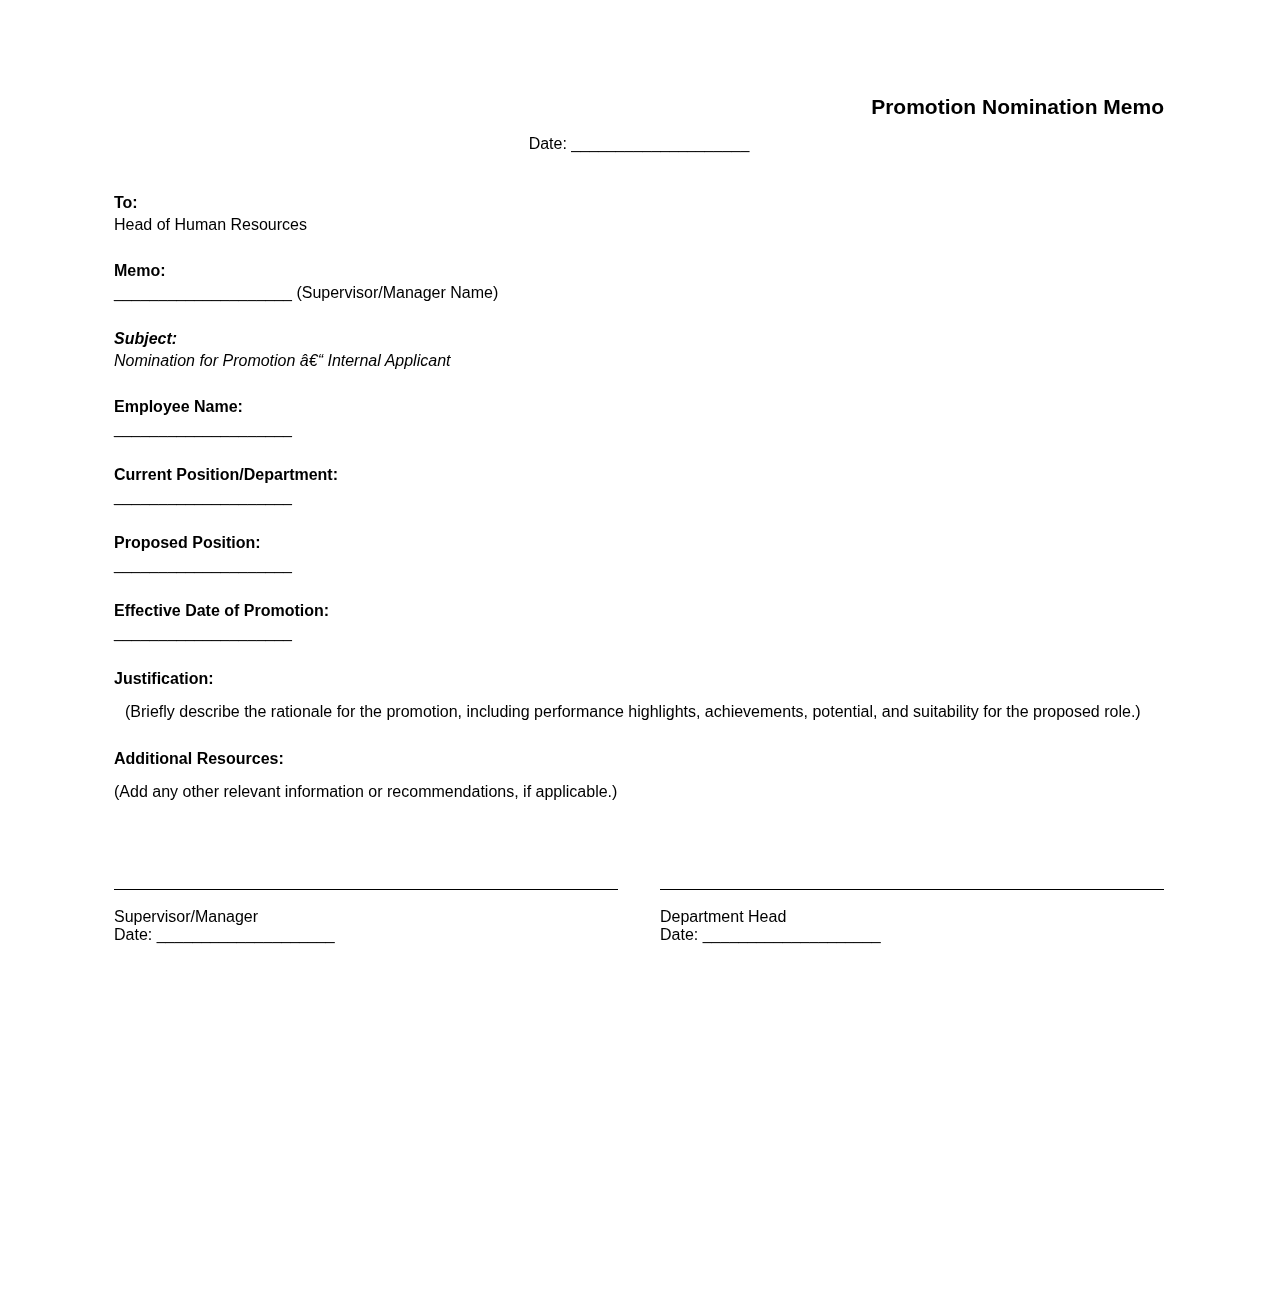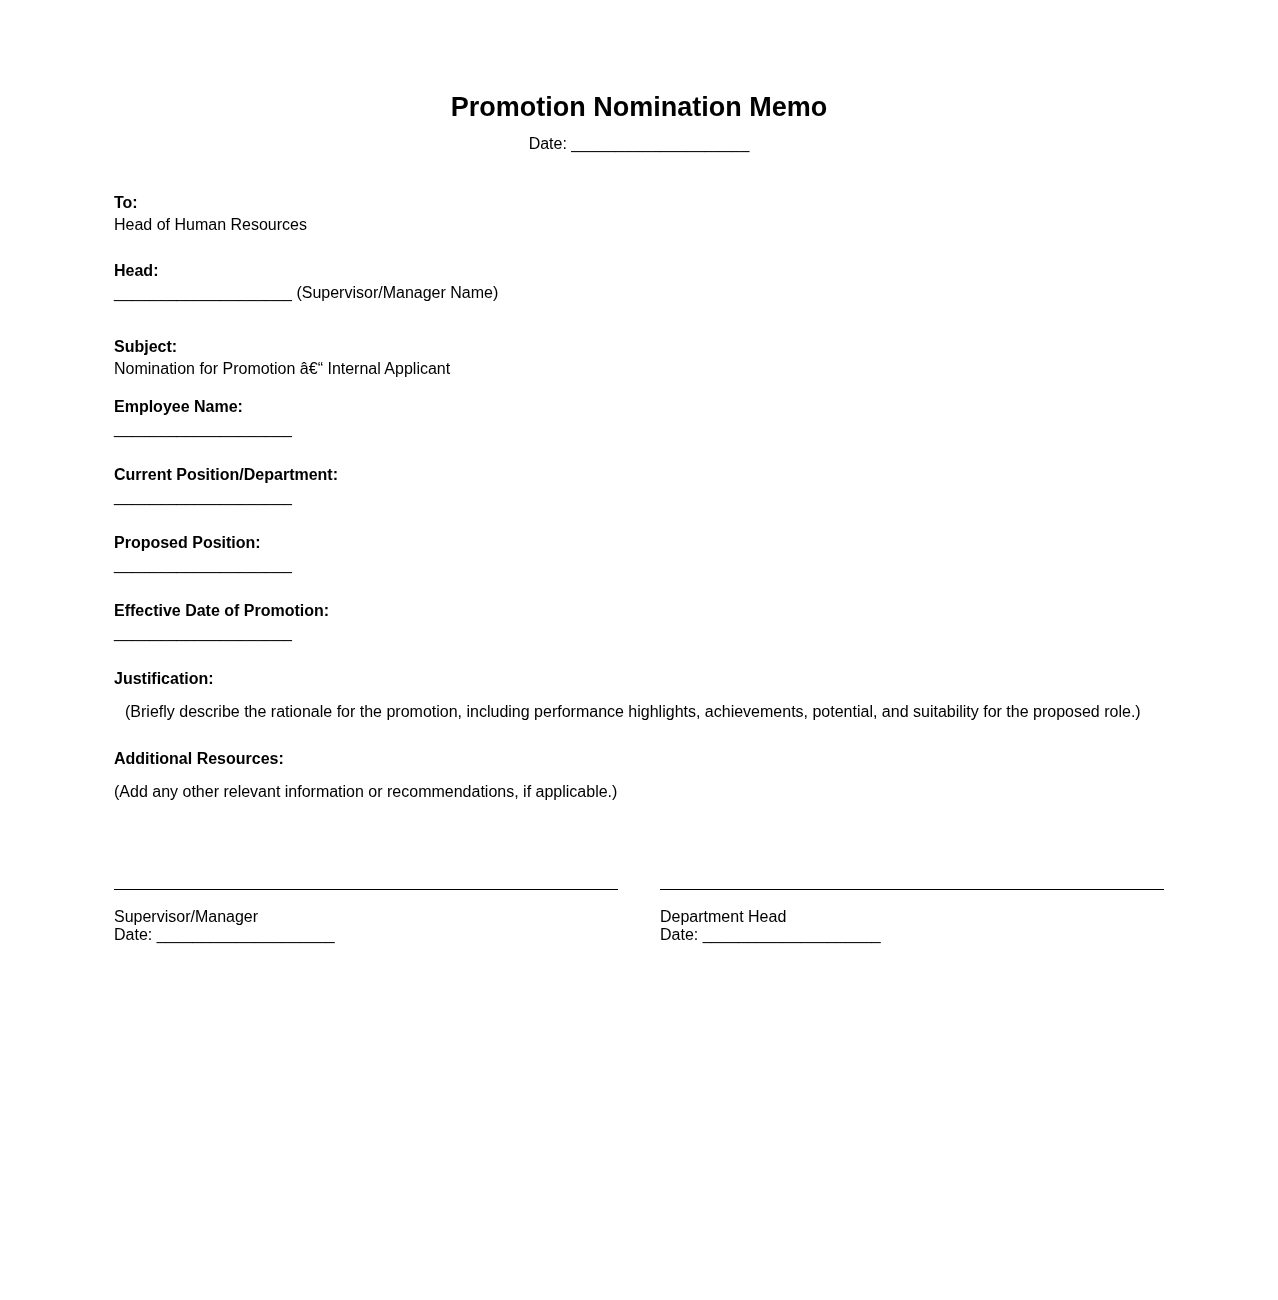--- a/index.html
+++ b/index.html
@@ -19,22 +19,22 @@
       position: absolute;
       left: 114px;
       top: 0;
       width: 1050px;
     }
     .title {
       position: absolute;
       left: 0;
       top: 89px;
       width: 1050px;
-      text-align: center;
-      font-size: 27px;
+      text-align: right;
+      font-size: 21px;
       font-weight: bold;
       line-height: 36px;
       margin: 0;
     }
     .date-line {
       position: absolute;
       left: 0;
       top: 135px;
       width: 1050px;
       text-align: center;
@@ -80,25 +80,25 @@
     <span>Date:</span>
     <span>____________________</span>
   </div>
 
   <div class="field" style="top:192px;">
     <span class="label">To:</span>
     <span class="value">Head of Human Resources</span>
   </div>
 
   <div class="field" style="top:260px;">
-    <span class="label">Head:</span>
+    <span class="label">Memo:</span>
     <span class="value"><span>____________________</span> <span>(Supervisor/Manager Name)</span></span>
   </div>
 
-  <div class="field" style="top:336px;">
+  <div class="field" style="top:328px;font-style:italic;">
     <span class="label">Subject:</span>
     <span class="value">Nomination for Promotion â€“ Internal Applicant</span>
   </div>
 
   <div class="field" style="top:396px;">
     <span class="label">Employee Name:</span>
     <span class="value">____________________</span>
   </div>
 
   <div class="field" style="top:464px;">

